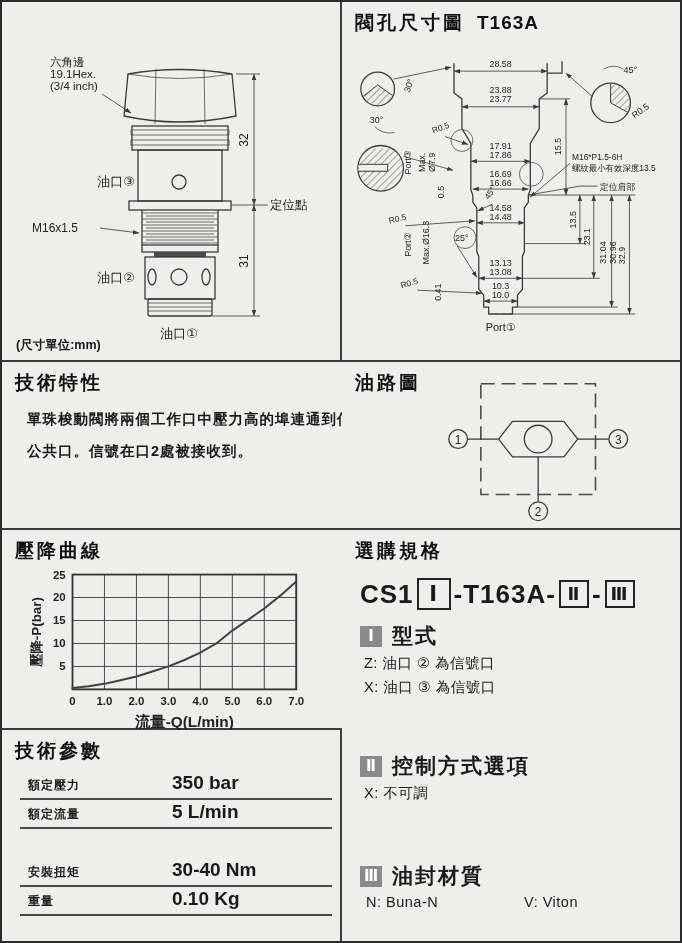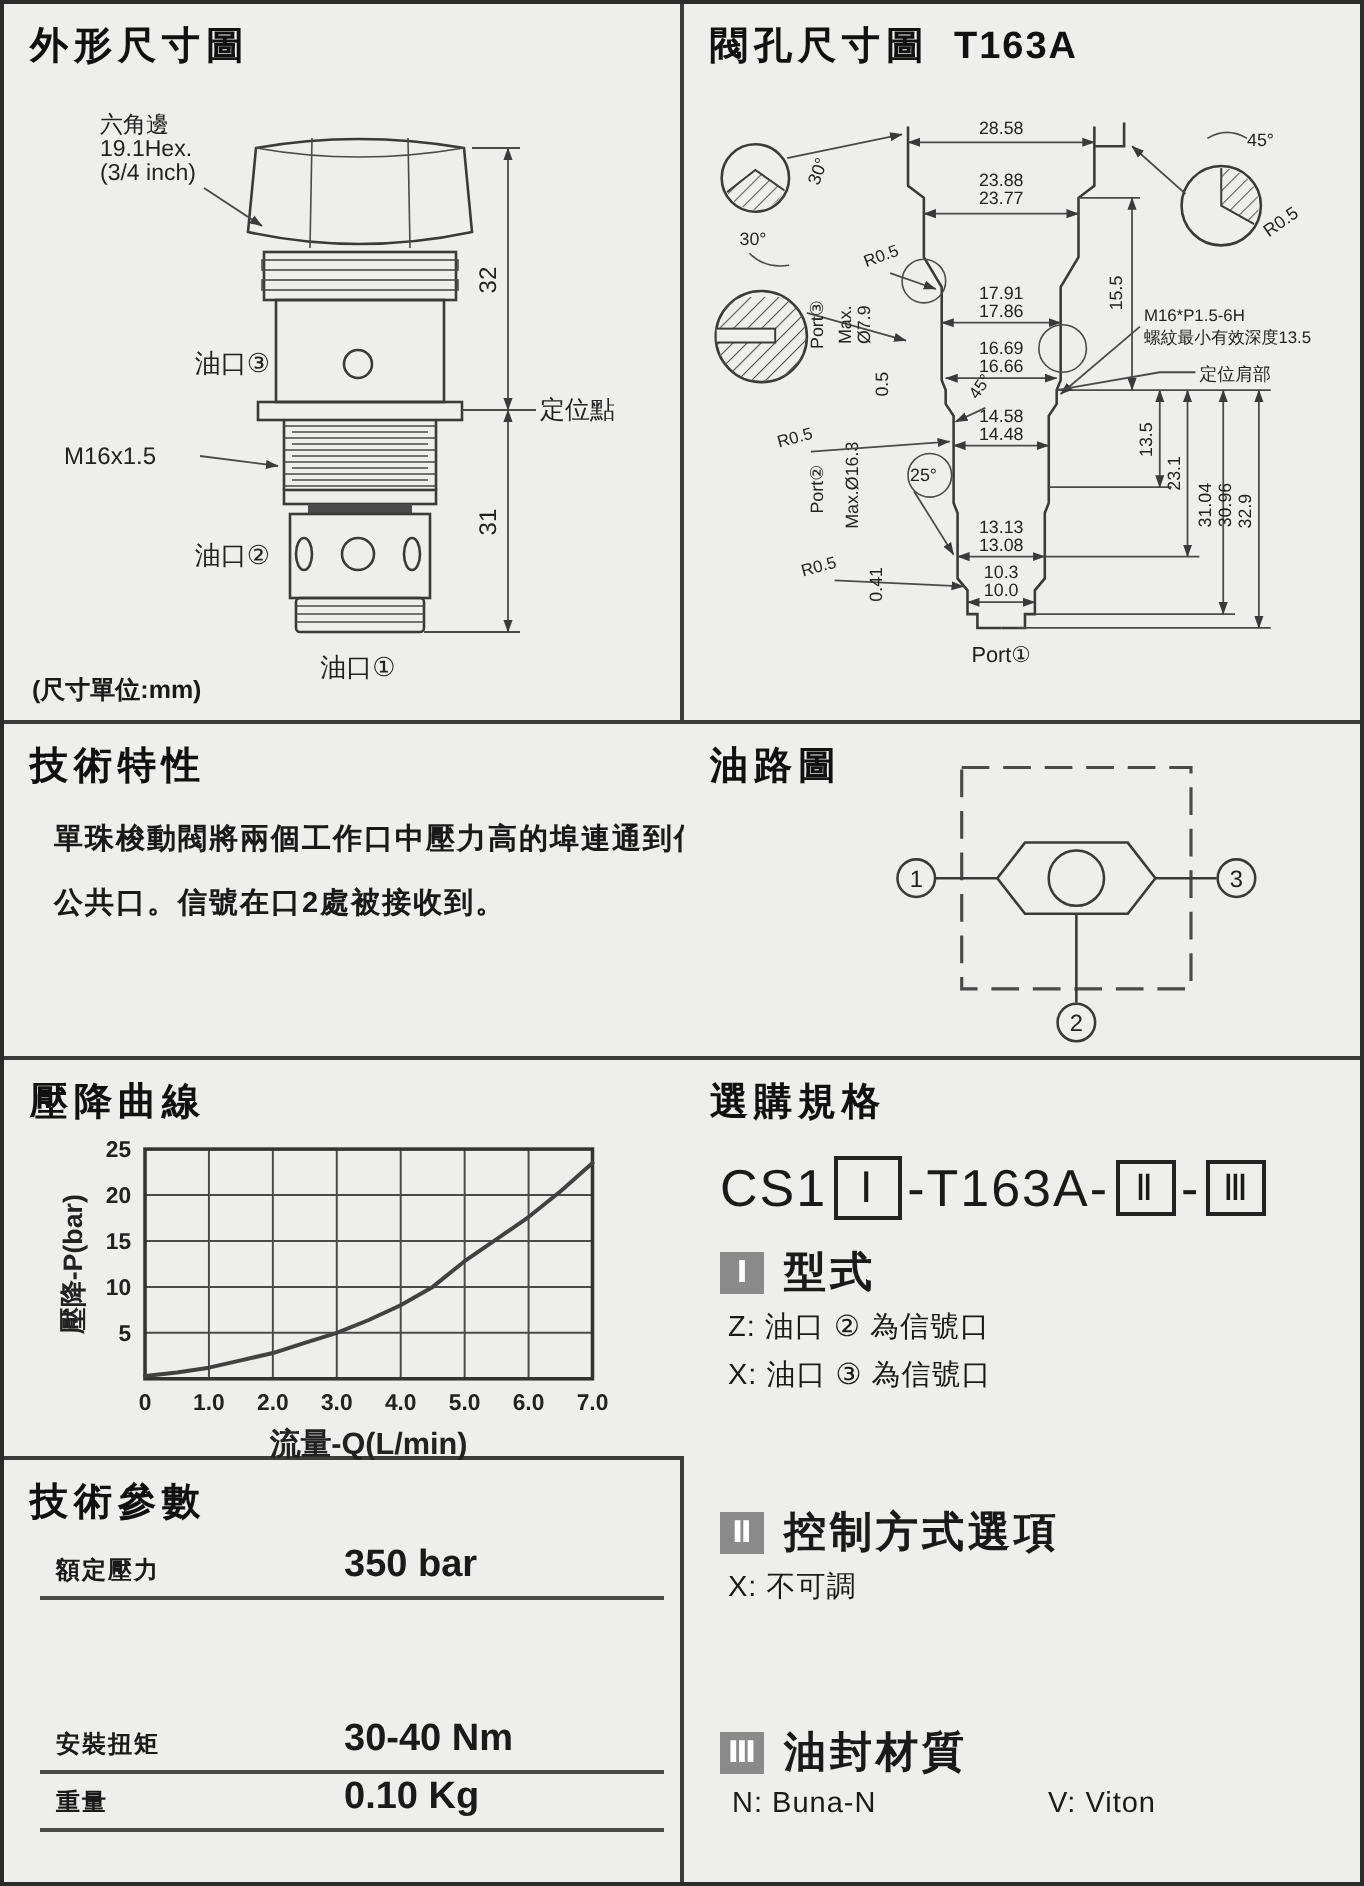--- a/index.html
+++ b/index.html
@@ -17,35 +17,34 @@
   .dim{stroke:#4a4a4a;stroke-width:0.9;fill:none;}
   .dtxt{font-size:9px;}
   .dtxt2{font-size:8.5px;}
   .unit-note{position:absolute;left:14px;bottom:6px;font-size:12.5px;font-weight:bold;}
   .feat-line{position:absolute;left:25px;font-size:14.5px;font-weight:bold;letter-spacing:1px;white-space:nowrap;}
   
   .prow{position:absolute;left:18px;width:312px;height:28px;border-bottom:2px solid #4a4a4a;}
   .prow .lab{position:absolute;left:8px;bottom:4px;font-size:12px;font-weight:bold;letter-spacing:1px;}
   .prow .val{position:absolute;left:152px;bottom:4px;font-size:19px;font-weight:bold;}
   
-  .model-code{position:absolute;left:18px;top:48px;font-size:26px;font-weight:normal;letter-spacing:1px;display:flex;align-items:center;}
+  .model-code{position:absolute;left:18px;top:48px;font-size:26px;font-weight:bold;letter-spacing:1px;display:flex;align-items:center;}
   .code-box{display:inline-flex;align-items:center;justify-content:center;border:2px solid #222;min-width:24px;height:28px;padding:0 3px;margin:0 3px;font-size:21px;}
   .code-box.sm{height:24px;min-width:20px;font-size:18px;}
   .sec-head{position:absolute;display:flex;align-items:center;}
   .chip{width:22px;height:21px;background:#8a8a8a;color:#fff;font-weight:bold;font-size:15px;display:flex;align-items:center;justify-content:center;}
   .sec-title{margin-left:10px;font-size:21px;font-weight:bold;letter-spacing:2px;}
   .opt{position:absolute;font-size:14.5px;letter-spacing:0.5px;}
 </style>
 </head>
 <body>
 
 <div id="page">
 
   <div class="panel br bb" style="left:0;top:0;width:340px;height:360px;">
-    <div class="panel-title">外形尺寸圖</div>
     <svg viewBox="0 0 341 310" style="top:42px;width:341px;height:310px;">
       <defs>
         <marker id="arr" viewBox="0 0 10 10" refX="9" refY="5" markerWidth="7.5" markerHeight="7.5" orient="auto-start-reverse">
           <path d="M0,1.6 L9.5,5 L0,8.4 z" fill="#3a3a3a"></path>
         </marker>
       </defs>
 
       <g class="ln">
         <path d="M126,30 Q177,21 230,30 L234,72 Q177,84 122,72 Z"></path>
         <path d="M126,30 Q177,39 230,30" class="thin"></path>
@@ -281,20 +280,24 @@
         <text x="38" y="103" font-size="13.5" font-weight="bold" text-anchor="middle" fill="#222" transform="rotate(-90 38 103)">壓降-P(bar)</text>
       </svg>
   </div>
 
   <div class="panel br" style="left:0;top:728px;width:340px;height:211px;">
     <div class="panel-title">技術參數</div>
     <div class="prow" style="top:40px;">
       <span class="lab">額定壓力</span>
       <span class="val">350 bar</span>
     </div>
+    <div class="prow" style="top:69px;">
+      <span class="lab">額定流量</span>
+      <span class="val">5 L/min</span>
+    </div>
     <div class="prow" style="top:127px;">
       <span class="lab">安裝扭矩</span>
       <span class="val">30-40 Nm</span>
     </div>
     <div class="prow" style="top:156px;">
       <span class="lab">重量</span>
       <span class="val">0.10 Kg</span>
     </div>
   </div>
 

